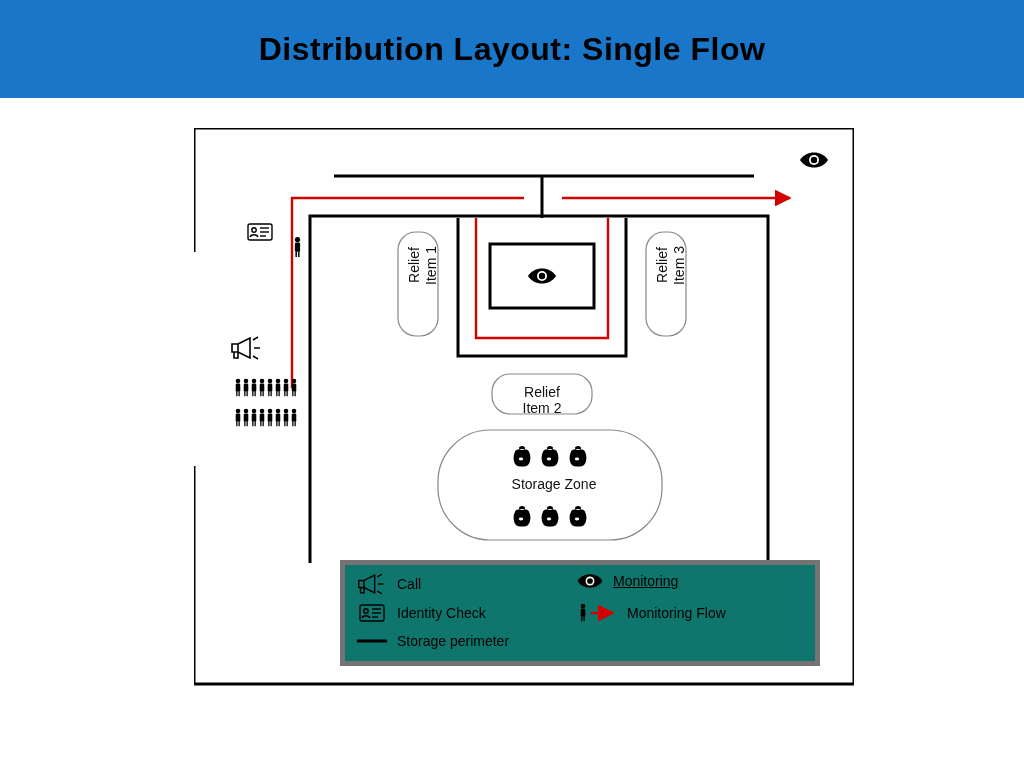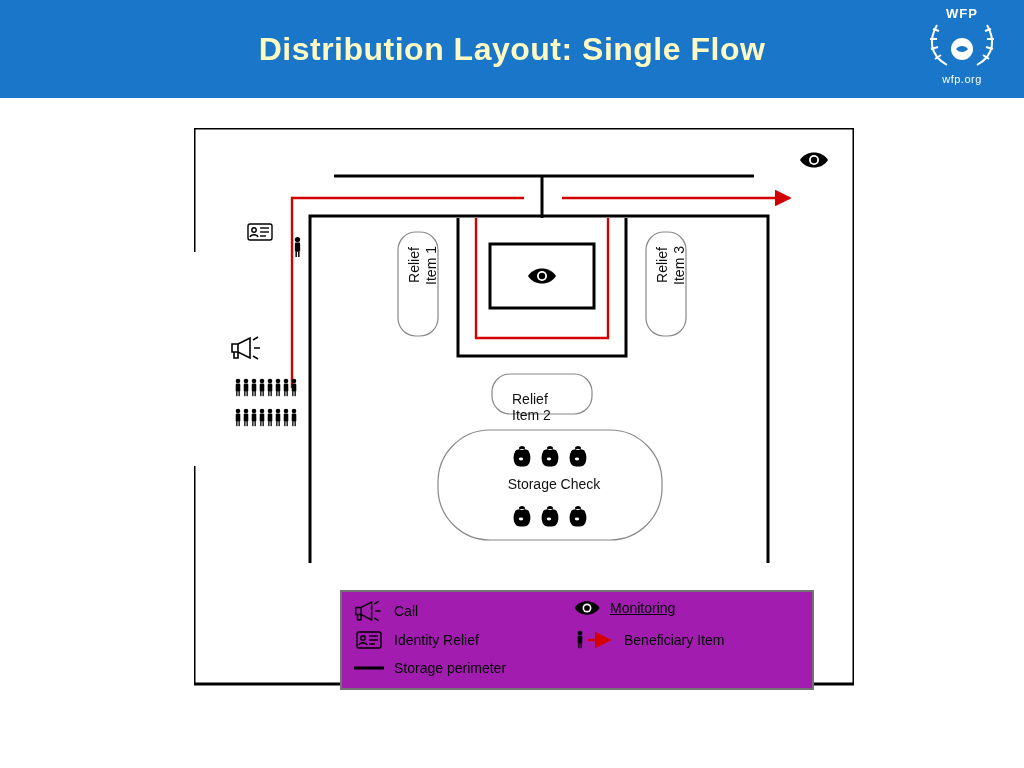--- a/index.html
+++ b/index.html
@@ -1,50 +1,34 @@
 <!DOCTYPE html>
 <html><head>
 <meta charset="utf-8">
 <style>
   html,body{margin:0;padding:0;width:1024px;height:768px;font-family:Verdana,Arial,sans-serif;background:#fff;overflow:hidden}
   .header{width:1024px;height:98px;background:#1976c9;position:relative;display:flex;align-items:center;justify-content:center}
-  .title{color:#fef9c3;font-weight:bold;font-size:32px;letter-spacing:.5px}
+  .title{color:#000000;font-weight:bold;font-size:32px;letter-spacing:.5px}
   .logo{position:absolute;right:18px;top:6px;width:88px;height:88px;color:#fff;text-align:center}
   .logo-top{font-size:13px;font-weight:bold;letter-spacing:1px}
   .laurel{width:74px;height:48px;margin:0 auto}
   .logo-bot{font-size:11px;letter-spacing:.5px}
   .stage{position:absolute;left:194px;top:128px;width:660px;height:560px}
   .stage svg{position:absolute;left:0;top:0}
   .lbl{position:absolute;font-size:14px;color:#111}
   .vlabel{writing-mode:vertical-rl;transform:rotate(180deg);text-align:center;line-height:1.2}
-  .legend{position:absolute;left:340px;top:590px;width:470px;height:96px;background:#a21caf;border:2px solid #737373}
+  .legend{position:absolute;left:340px;top:560px;width:470px;height:96px;background:#0f766e;border:5px solid #737373}
   .lg-row{position:absolute;display:flex;align-items:center;gap:10px;font-size:14px}
   .eye-ic{width:26px;height:16px}
 </style>
 </head>
 <body>
 
 <div class="header">
   <div class="title" style="white-space: pre-line;">Distribution Layout: Single Flow</div>
-  <div class="logo">
-    <div class="logo-top" style="white-space: pre-line;">WFP</div>
-    <svg class="laurel" viewBox="0 0 74 48">
-      <g stroke="#fff" stroke-width="2" fill="none">
-        <path d="M12 4 C 4 18 4 34 22 44"></path>
-        <path d="M62 4 C 70 18 70 34 52 44"></path>
-        <path d="M14 10 l-6 -2 M12 18 l-7 0 M13 26 l-7 2 M16 34 l-6 4"></path>
-        <path d="M60 10 l6 -2 M62 18 l7 0 M61 26 l7 2 M58 34 l6 4"></path>
-      </g>
-      <g fill="#fff">
-        <circle cx="37" cy="28" r="11"></circle>
-      </g>
-      <path d="M31 28 c3 -4 9 -4 12 0 c-3 4 -9 4 -12 0" fill="#1976c9"></path>
-    </svg>
-    <div class="logo-bot" style="white-space: pre-line;">wfp.org</div>
-  </div>
 </div>
 
 <div class="stage">
 <svg width="660" height="560" viewBox="0 0 660 560">
   <defs>
     <marker id="redArrow" viewBox="0 0 10 10" refX="9" refY="5" markerWidth="7" markerHeight="7" orient="auto">
       <path d="M0 0 L10 5 L0 10 z" fill="#d40000"></path>
     </marker>
     <g id="eye">
       <path d="M-14 0 C -8 -10 8 -10 14 0 C 8 10 -8 10 -14 0 Z" fill="#000"></path>
@@ -133,50 +117,50 @@
         <use href="#person" x="84" y="290"></use>
         <use href="#person" x="92" y="290"></use>
         <use href="#person" x="100" y="290"></use>
   </g>
 </svg>
 
   <div class="lbl vlabel" style="left: 212px; top: 118px; white-space: pre-line;">Relief
 Item 1</div>
   <div class="lbl vlabel" style="left: 460px; top: 118px; white-space: pre-line;">Relief
 Item 3</div>
-  <div class="lbl" style="left:318px;top:263px;text-align:left;width:60px;white-space:pre-line">Relief
+  <div class="lbl" style="left:318px;top:256px;text-align:center;width:60px;white-space:pre-line">Relief
 Item 2</div>
-  <div class="lbl" style="left: 310px; top: 348px; text-align: center; width: 100px; white-space: pre-line;">Storage Check</div>
+  <div class="lbl" style="left: 310px; top: 348px; text-align: center; width: 100px; white-space: pre-line;">Storage Zone</div>
 </div>
 
 <div class="legend">
   <div class="lg-row" style="left:12px;top:8px">
     <svg width="30" height="22" viewBox="-6 -10 34 24">
         <use href="#megaphone"></use>
       </svg>
     <span style="white-space: pre-line;">Call</span>
   </div>
   <div class="lg-row" style="left:232px;top:8px">
     <svg class="eye-ic" viewBox="-14 -9 28 18">
         <use href="#eye"></use>
       </svg>
     <span style="white-space: pre-line; text-decoration: underline;">Monitoring</span>
   </div>
   <div class="lg-row" style="left:12px;top:38px">
     <svg width="30" height="20" viewBox="-14 -10 28 20">
         <use href="#idcard"></use>
       </svg>
-    <span style="white-space: pre-line;">Identity Relief</span>
+    <span style="white-space: pre-line;">Identity Check</span>
   </div>
   <div class="lg-row" style="left:232px;top:38px">
     <svg width="40" height="20" viewBox="0 0 40 20">
       <use href="#person" x="6" y="10"></use>
       <line x1="14" y1="10" x2="36" y2="10" stroke="#d40000" stroke-width="2.4" marker-end="url(#redArrow)"></line>
     </svg>
-    <span style="white-space: pre-line;">Beneficiary Item</span>
+    <span style="white-space: pre-line;">Monitoring Flow</span>
   </div>
   <div class="lg-row" style="left:12px;top:68px">
     <svg width="30" height="6" viewBox="0 0 30 6">
         <line x1="0" y1="3" x2="30" y2="3" stroke="#000" stroke-width="3"></line>
       </svg>
     <span style="white-space: pre-line;">Storage perimeter</span>
   </div>
 </div>
 
 </body></html>

